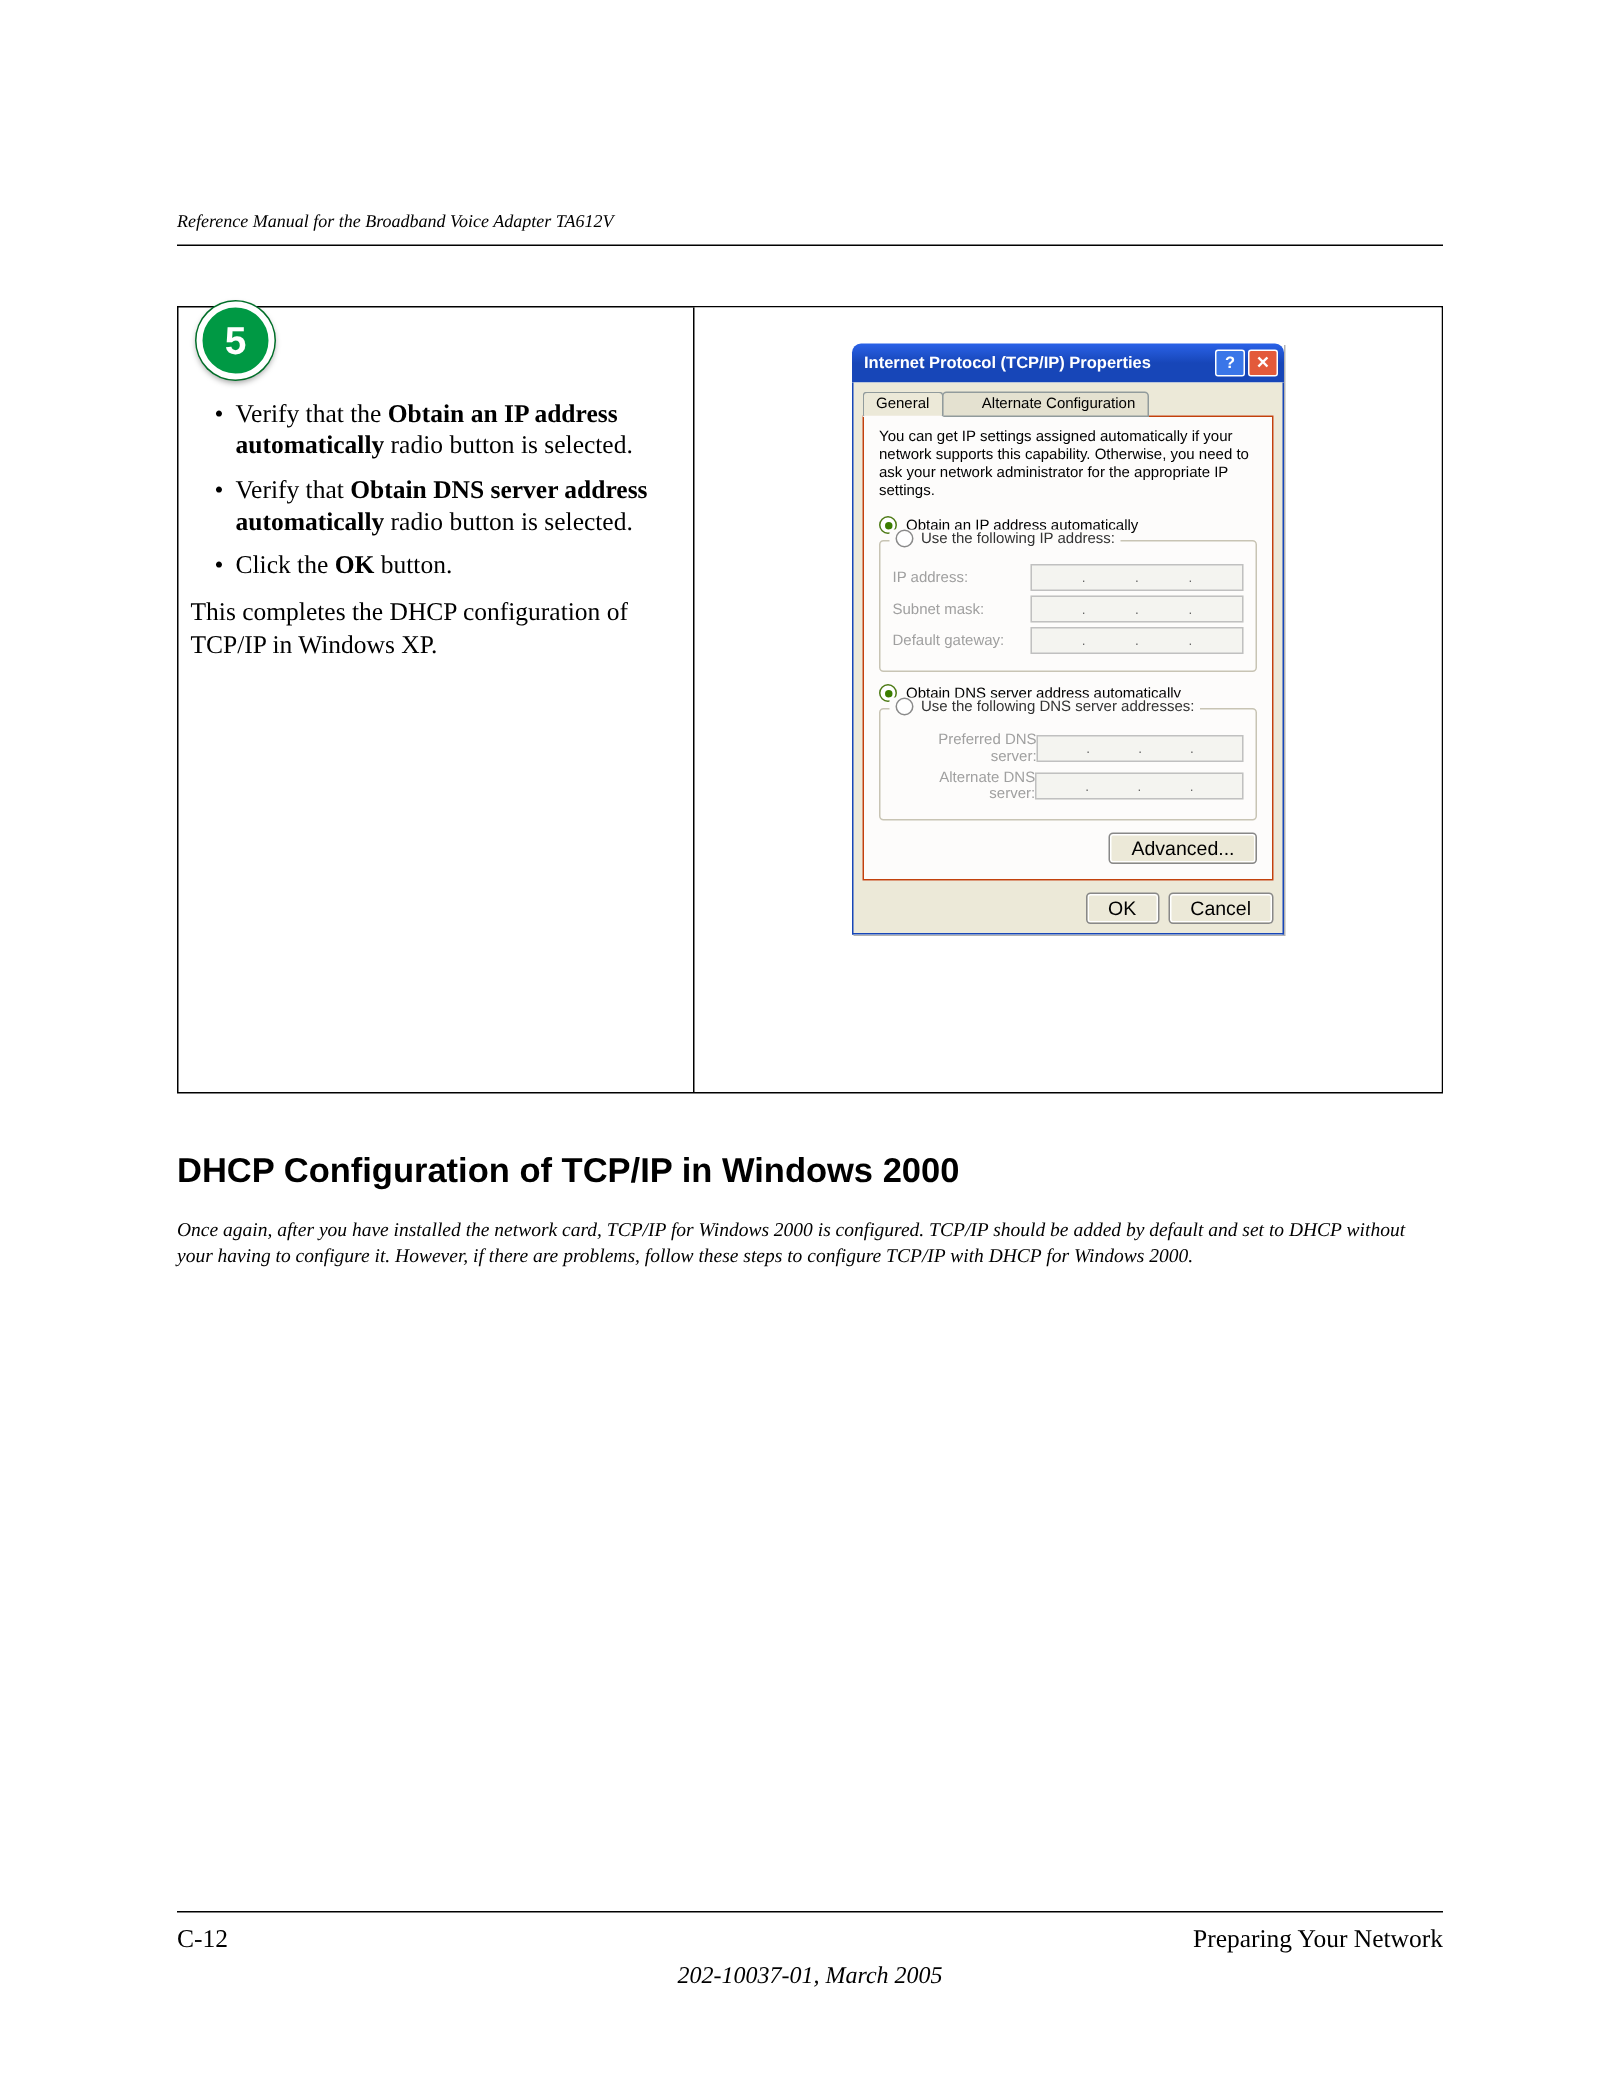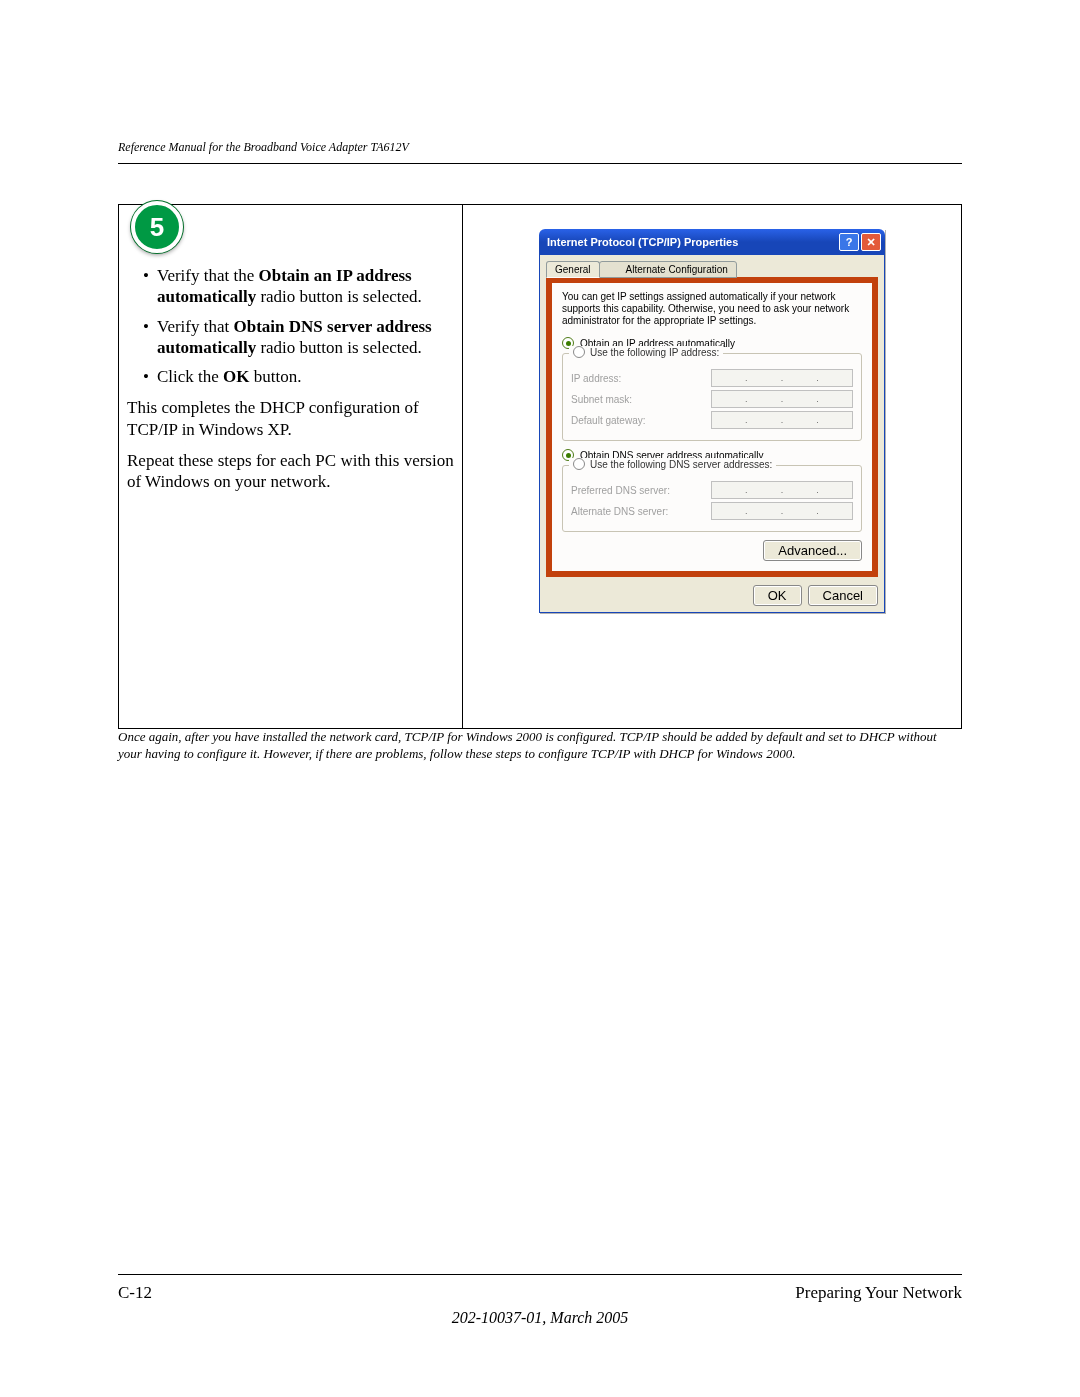--- a/index.html
+++ b/index.html
@@ -85,21 +85,21 @@
     padding: 24px 14px 14px 14px;
     box-sizing: border-box;
     background: #fff;
     display: flex;
     align-items: flex-start;
     justify-content: center;
   }
 
   
   .xp-dialog {
-    width: 346px;
+    width: 288px;
     font-family: Tahoma, Arial, sans-serif;
     font-size: 10px;
     color: #000;
     box-shadow: 1px 1px 0 rgba(0,0,0,0.3);
   }
   .xp-titlebar {
     background: linear-gradient(to bottom, #2a62e8 0%, #1746b8 50%, #1746b8 100%);
     color: #fff;
     font-weight: bold;
     font-size: 11px;
@@ -146,21 +146,21 @@
     border-radius: 3px 3px 0 0;
   }
   .xp-tab.inactive {
     background: #e4e1d0;
     border-bottom: 1px solid #919b9c;
     z-index: 1;
     margin-left: -1px;
     padding-left: 26px;
   }
   .xp-panel {
-    border: 6px solid #c2410c;
+    border: 1px solid #c2410c;
     background: #fdfcfb;
     padding: 8px 10px 10px 10px;
   }
   .xp-desc {
     font-size: 10px;
     line-height: 1.2;
     margin-bottom: 10px;
   }
   .xp-radio {
     display: flex;
@@ -292,21 +292,20 @@
           <span>Verify that the </span><span class="bold">Obtain an IP address automatically</span><span> radio button is selected.</span>
         </li>
         <li>
           <span>Verify that </span><span class="bold">Obtain DNS server address automatically</span><span> radio button is selected.</span>
         </li>
         <li>
           <span>Click the </span><span class="bold">OK</span><span> button.</span>
         </li>
       </ul>
       <p>This completes the DHCP configuration of TCP/IP in Windows XP.</p>
-      <p>Repeat these steps for each PC with this version of Windows on your network.</p>
     </div>
 
     <div class="right-col">
 
       <div class="xp-dialog">
         <div class="xp-titlebar">
           <span>Internet Protocol (TCP/IP) Properties</span>
           <div class="xp-title-btns">
             <div class="xp-btn xp-help">?</div>
             <div class="xp-btn xp-close">
@@ -415,20 +414,21 @@
           <div class="xp-footer">
             <button class="xp-button">OK</button>
             <button class="xp-button">Cancel</button>
           </div>
         </div>
       </div>
 
     </div>
   </div>
 
+  <div class="section-title">DHCP Configuration of TCP/IP in Windows 2000</div>
   <div class="body-text">Once again, after you have installed the network card, TCP/IP for Windows 2000 is configured. TCP/IP should be added by default and set to DHCP without your having to configure it. However, if there are problems, follow these steps to configure TCP/IP with DHCP for Windows 2000.</div>
 
   <div class="page-footer">
     <hr class="hr2">
     <div class="row">
       <span>C-12</span>
       <span>Preparing Your Network</span>
     </div>
     <div class="sub">202-10037-01, March 2005</div>
   </div>

